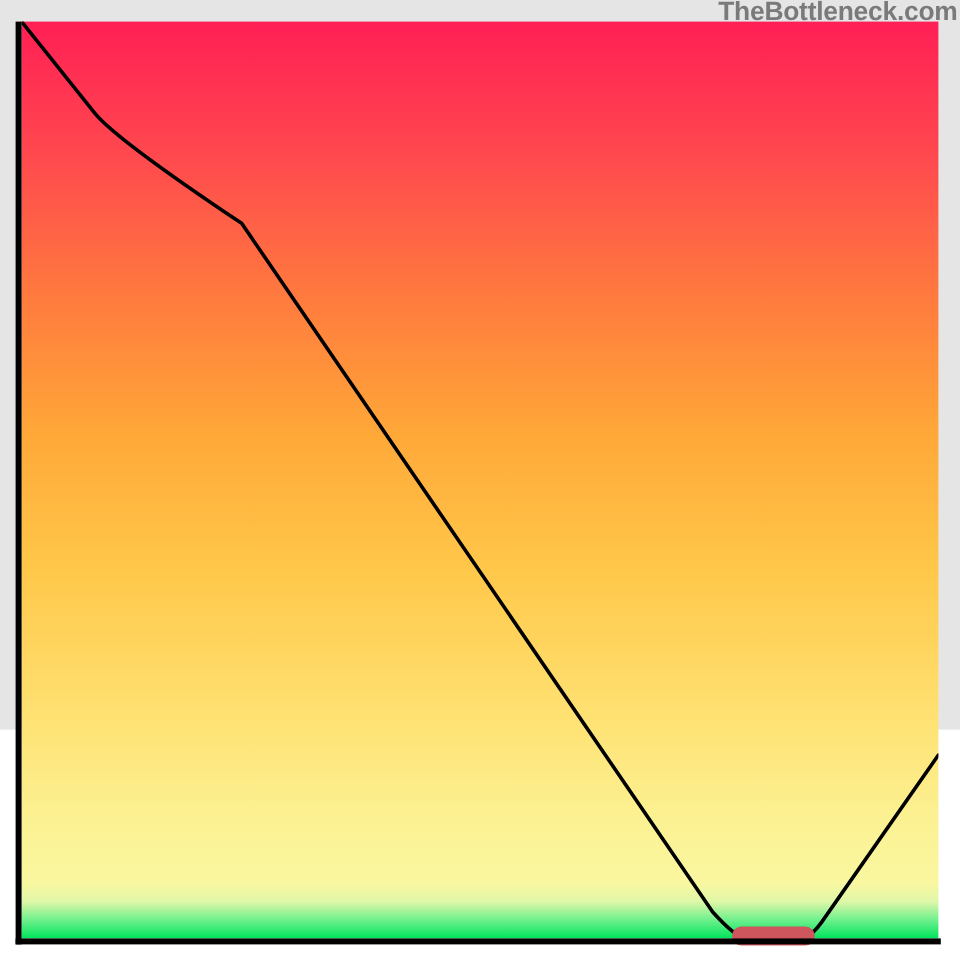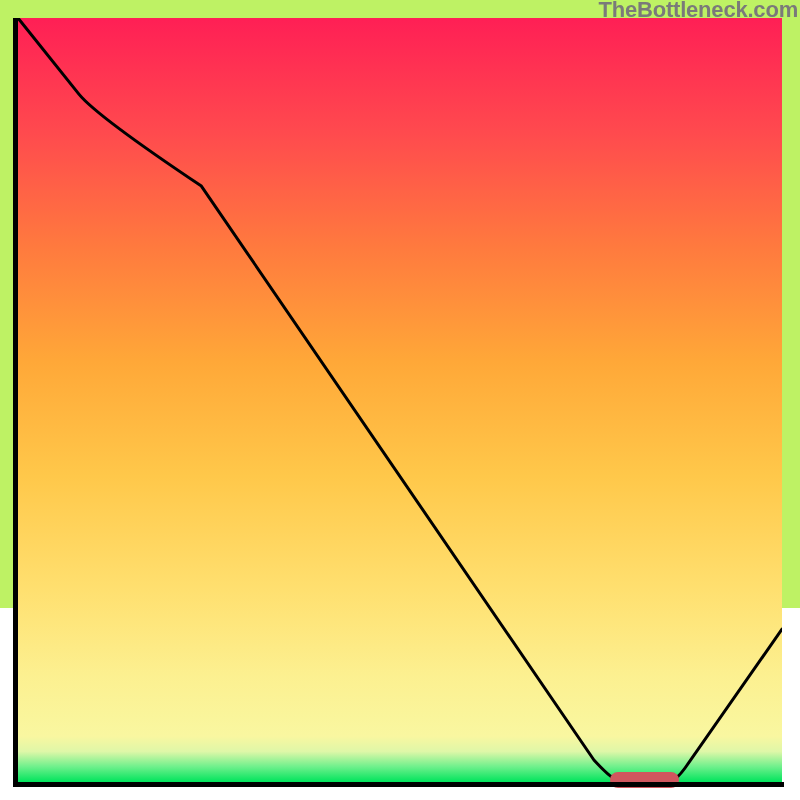--- a/index.html
+++ b/index.html
@@ -1,21 +1,21 @@
 <!DOCTYPE html>
 <html><head>
 <meta charset="utf-8">
 <style>
   * { margin: 0; padding: 0; box-sizing: border-box; }
   html, body { width: 800px; height: 800px; overflow: hidden; background: #fff; }
   .canvas {
     position: relative;
     width: 800px;
     height: 608px;
-    background: #bef264;
+    background: #e5e5e5;
   }
   .plot-area {
     position: absolute;
     left: 18px;
     top: 18px;
     width: 764px;
     height: 764px;
     background: linear-gradient(to top,
       #00e45c 0%,
       #6ef08c 2%,

